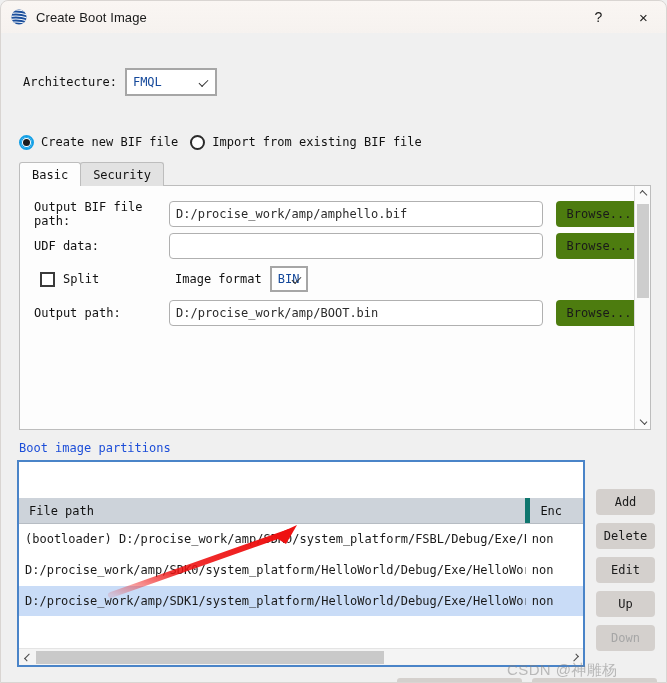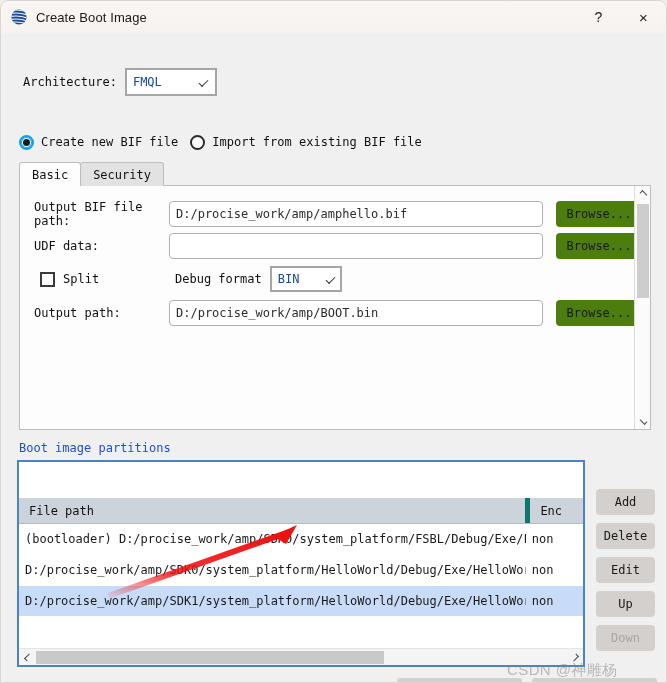--- a/index.html
+++ b/index.html
@@ -427,22 +427,22 @@
           <span class="field-label" style="width:135px;">UDF data:</span>
           <div class="text-input" style="width:374px;" placeholder=""></div>
           <div class="browse-btn" style="margin-left:13px;">Browse...</div>
         </div>
 
         <div class="field-row" style="left:20px; top:80px;">
           <div style="display:flex; align-items:center; width:135px;">
             <span class="cbox"></span>
             <span class="field-label">Split</span>
           </div>
-          <span class="field-label" style="margin-right:8px;">Debug format</span>
-          <div class="small-combo" style="width:72px;">
+          <span class="field-label" style="margin-right:8px;">Image format</span>
+          <div class="small-combo" style="width:38px;">
             <span class="val">BIN</span>
             <span class="chev">
                 <span class="chev-glyph"></span>
               </span>
           </div>
         </div>
 
         <div class="field-row" style="left:14px; top:114px;">
           <span class="field-label" style="width:135px;">Output path:</span>
           <div class="text-input" style="width:374px;" placeholder="">D:/procise_work/amp/BOOT.bin</div>

